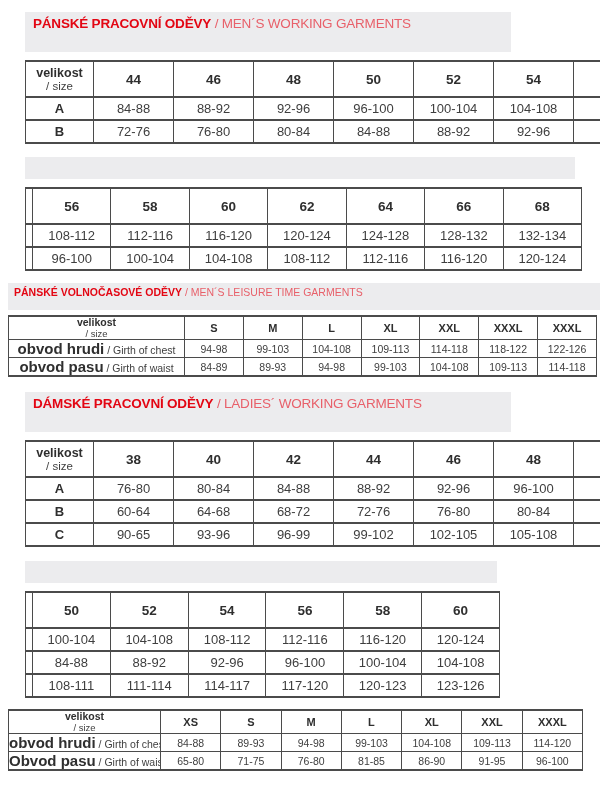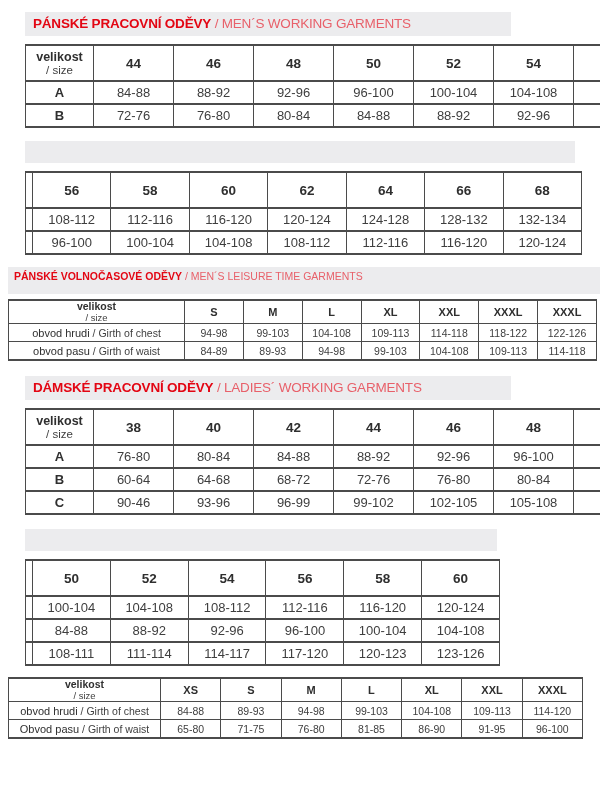--- a/index.html
+++ b/index.html
@@ -4,21 +4,21 @@
 <style>
   html,body{margin:0;padding:0;}
   body{
     width:600px;height:800px;background:#ffffff;overflow:hidden;
     font-family:"Liberation Sans","DejaVu Sans",sans-serif;
     -webkit-font-smoothing:antialiased;
   }
   
   .title-band{
     margin:12px 0 0 25px;width:478px;background:#ececee;
-    padding:5px 0 5px 8px;letter-spacing:-0.2px;
+    padding:5px 0 21px 8px;letter-spacing:-0.2px;
     font-size:13.5px;line-height:14px;white-space:nowrap;
   }
   .title-band .cz{font-weight:bold;color:#e30613;}
   .title-band .en{font-weight:normal;color:#e8606a;}
   .title-band-small{
     margin:12px 0 0 8px;width:586px;background:#ececee;
     padding:4px 0 12px 6px;font-size:10.5px;line-height:11px;white-space:nowrap;
   }
   .title-band-small .cz{font-weight:bold;color:#e30613;}
   .title-band-small .en{font-weight:normal;color:#e8606a;}
@@ -56,21 +56,21 @@
   table.small tr:first-child th{border-top-width:2px;}
   table.small tr:last-child td{border-bottom-width:2px;}
   table.small.mens{width:589px;margin-top:5px;}
   table.small.ladies{width:575px;margin-top:11px;}
   table.small.mens col.c-label{width:176px;}
   table.small.ladies col.c-label{width:152px;}
   table.small tr.hrow th{height:22px;font-size:11px;}
   table.small tr.drow td{height:17px;font-size:10.5px;}
   table.small .corner .ck{font-size:10.5px;line-height:11px;}
   table.small .corner .cs{font-size:9.5px;line-height:11px;}
-  table.small td.mlabel .cz{font-weight:normal;color:#2f2f2f;font-size:11px;}
+  table.small td.mlabel .cz{font-weight:bold;color:#2f2f2f;font-size:15px;}
   table.small td.mlabel .en{font-weight:normal;color:#3e3e3e;font-size:10.5px;}
 </style>
 </head>
 <body>
 
 <div class="title-band"><span class="cz">PÁNSKÉ PRACOVNÍ ODĚVY</span><span class="en"> / MEN´S WORKING GARMENTS</span></div>
 
 <div class="clip">
   <table class="big">
     <colgroup>
@@ -247,21 +247,21 @@
       <td>60-64</td>
           <td>64-68</td>
           <td>68-72</td>
           <td>72-76</td>
           <td>76-80</td>
           <td>80-84</td>
           <td class="stub-r"></td>
     </tr>
     <tr class="drow">
       <td class="rlabel">C</td>
-      <td>90-46</td>
+      <td>90-65</td>
           <td>93-96</td>
           <td>96-99</td>
           <td>99-102</td>
           <td>102-105</td>
           <td>105-108</td>
           <td class="stub-r"></td>
     </tr>
   </tbody>
     </table>
 </div>

